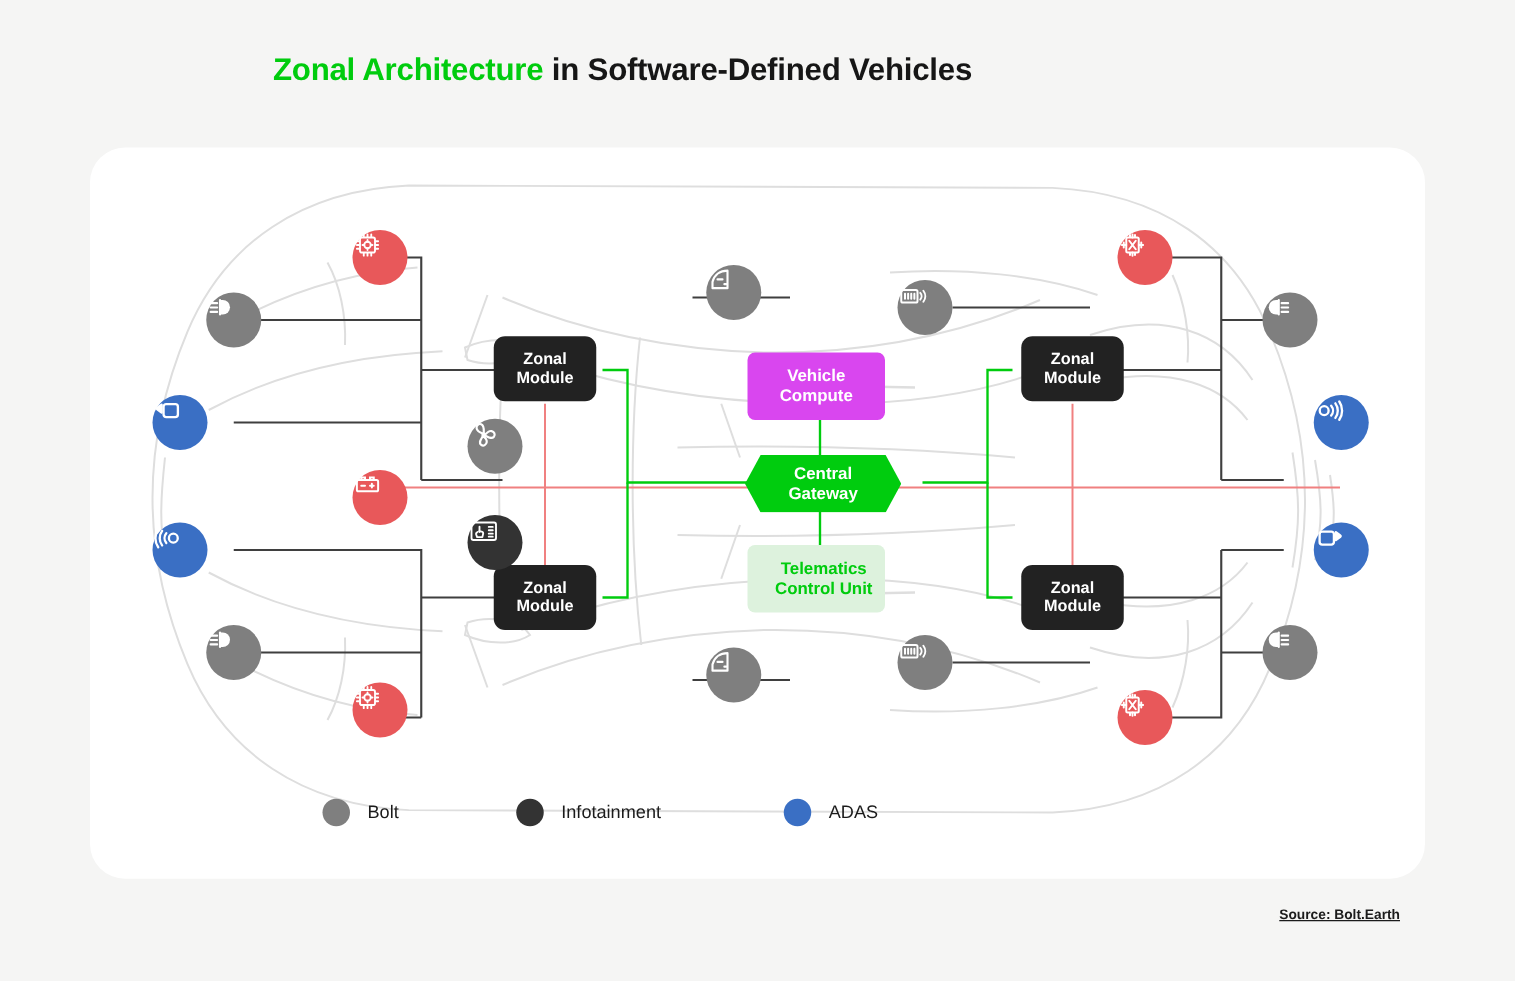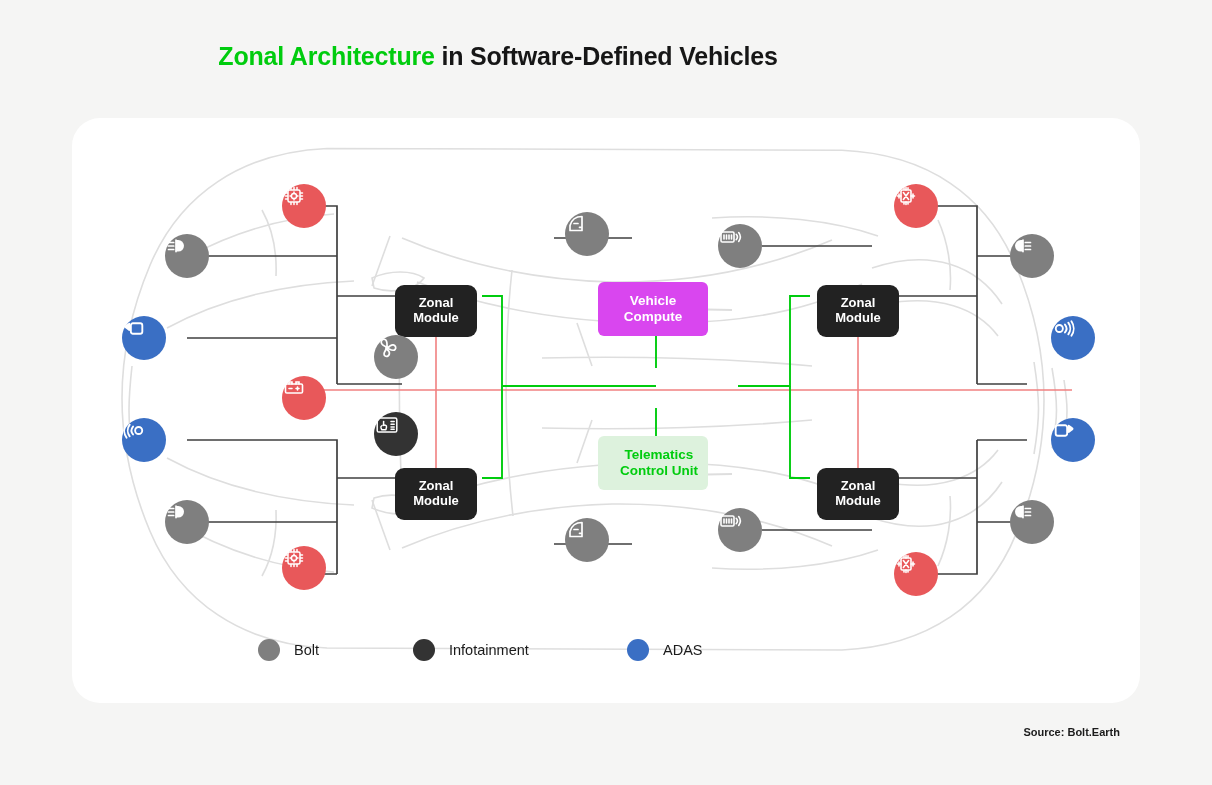--- a/index.html
+++ b/index.html
@@ -29,21 +29,21 @@
     position:absolute;
     display:flex;align-items:center;justify-content:center;
     text-align:center;
     font-weight:bold;
     line-height:1.15;
     box-sizing:border-box;
     white-space:pre-line;
   }
   .zonal{
     background:#222222;color:#ffffff;border-radius:9px;
-    font-size:13px;width:82px;height:52px;margin-top:16px;
+    font-size:13px;width:82px;height:52px;
   }
   .vcompute{
     background:#d946ef;color:#ffffff;border-radius:6px;
     font-size:13.5px;width:110px;height:54px;
   }
   .tcu{
     background:#ddf2dd;color:#00cc0e;border-radius:6px;
     font-size:13.5px;width:110px;height:54px;
   }
   .gateway{
@@ -70,21 +70,21 @@
   .legend-dot{width:22px;height:22px;border-radius:50%;flex:none;}
   .legend-label{
     margin-left:14px;font-size:14.5px;color:#1b1b1b;white-space:nowrap;
   }
   #li0{position:absolute;left:186px;}
   #li1{position:absolute;left:341px;}
   #li2{position:absolute;left:555px;}
   #li3{position:absolute;left:715px;}
   #source{
     position:absolute;left:0;top:726px;width:1120px;
-    text-align:right;font-size:11px;font-weight:bold;color:#1b1b1b;
+    text-align:right;font-size:11px;font-weight:bold;color:#1b1b1b;text-decoration:underline;
   }
 </style>
 </head>
 <body>
 
 <div id="page-title">
   <span class="accent">Zonal Architecture</span><span> in Software-Defined Vehicles</span>
 </div>
 
 <div id="card">
@@ -195,20 +195,22 @@
         <path d="M738 360 L718 360 L718 268"></path>
 
         <path d="M584 218 L584 250"></path>
         <path d="M584 290 L584 322"></path>
       </g>
     </svg>
 
     <div class="node vcompute" style="left:526px;top:164px;">Vehicle
 Compute</div>
 
+    <div class="node gateway" style="left:524px;top:246px;">Central
+Gateway</div>
 
     <div class="node tcu" style="left:526px;top:318px;padding-left:12px;">Telematics
 Control Unit</div>
 
     <div class="node zonal" style="left:323px;top:151px;">Zonal
 Module</div>
     <div class="node zonal" style="left:323px;top:334px;">Zonal
 Module</div>
     <div class="node zonal" style="left:745px;top:151px;">Zonal
 Module</div>

